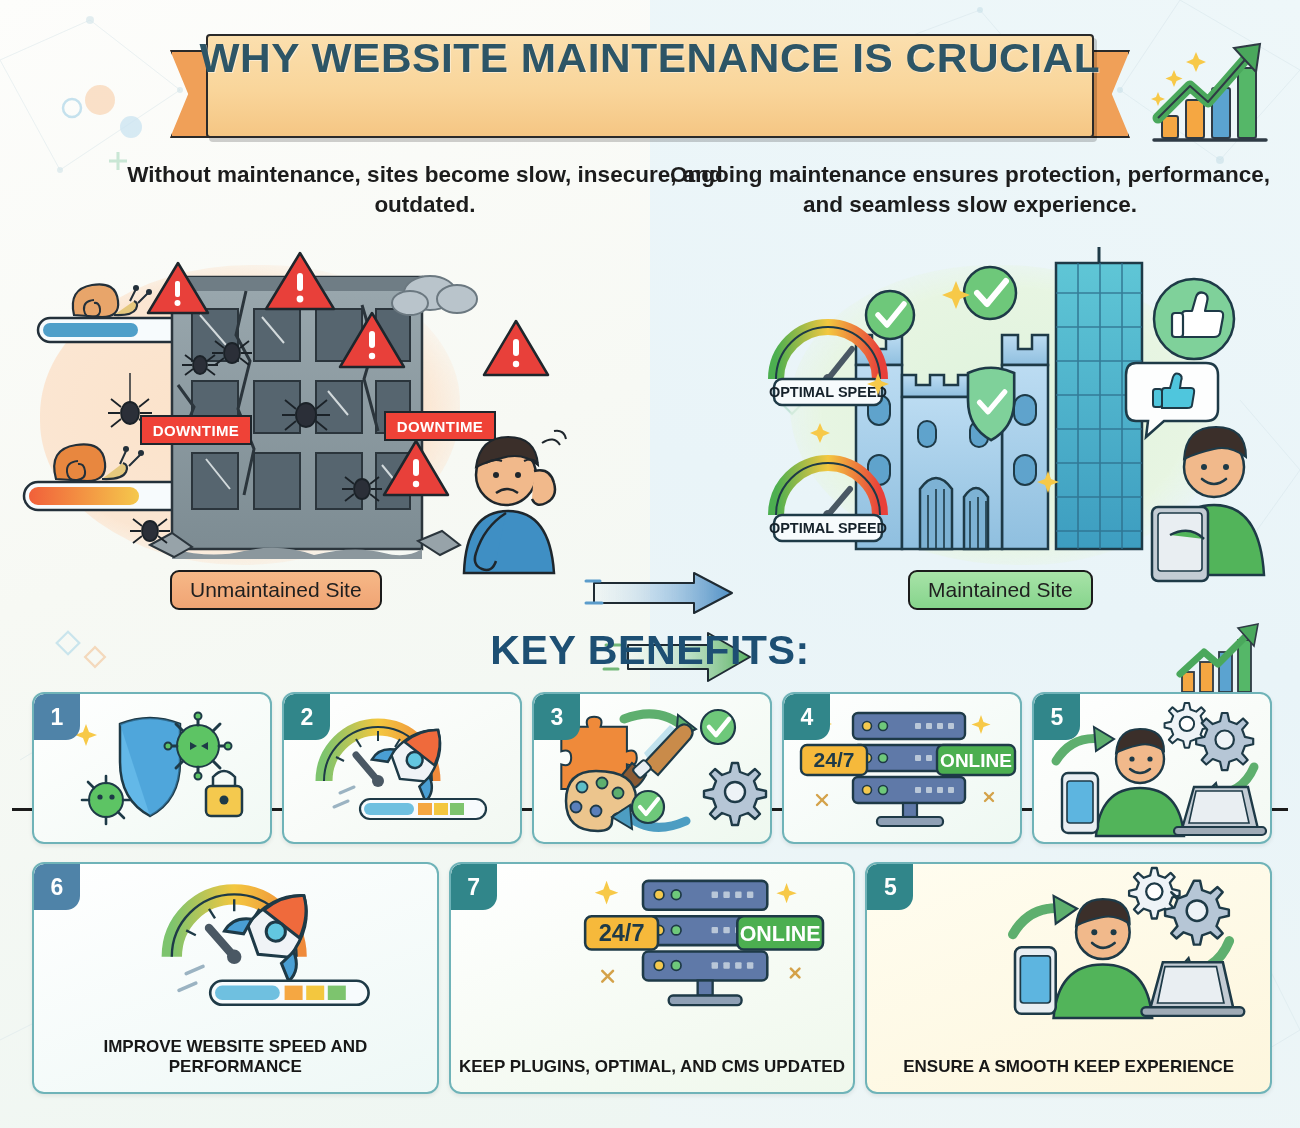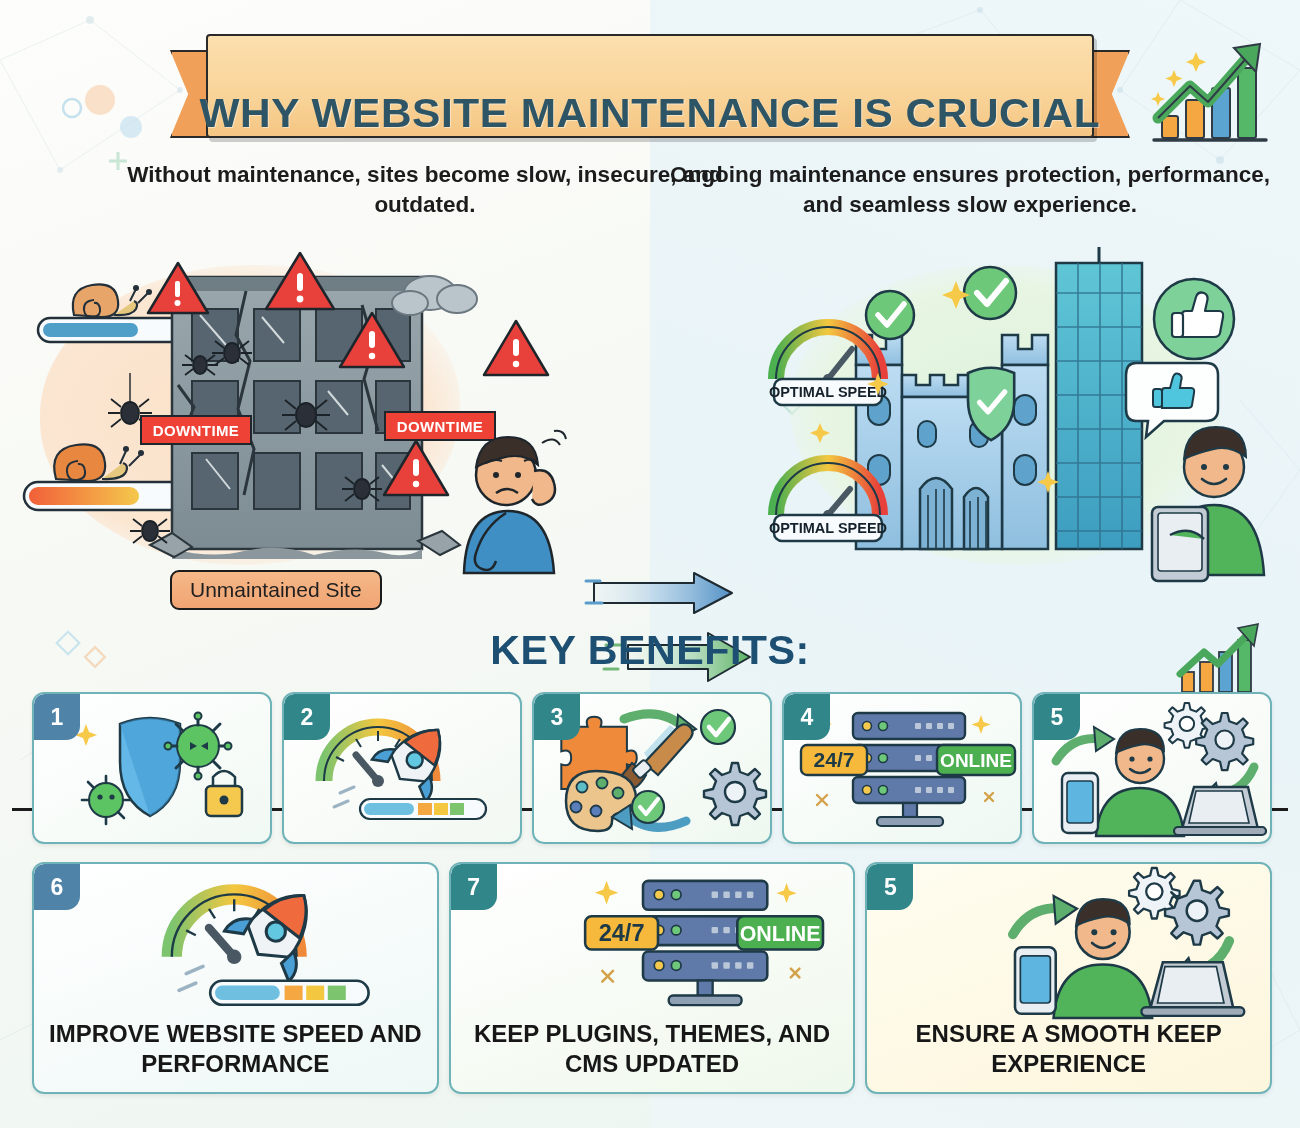--- a/index.html
+++ b/index.html
@@ -21,21 +21,21 @@
   
   .ribbon-wrap { position:absolute; left:170px; top:34px; width:960px; height:118px; }
   .ribbon-tail { position:absolute; top:16px; width:70px; height:88px; background:#f0a058;
                  border:2px solid #2a2a2a; }
   .ribbon-tail.l { left:0;  clip-path:polygon(0 0,100% 0,100% 100%,0 100%,26% 50%); }
   .ribbon-tail.r { right:0; clip-path:polygon(0 0,100% 0,74% 50%,100% 100%,0 100%); }
   .ribbon-main {
     position:absolute; left:36px; right:36px; top:0; height:104px;
     background:linear-gradient(180deg,#fbdfae 0%,#f9d59a 55%,#f5c684 100%);
     border:2.5px solid #2a2a2a; border-radius:4px;
-    display:flex; align-items:flex-end; justify-content:center;
+    display:flex; align-items:flex-start; justify-content:center;
     box-shadow:3px 4px 0 rgba(0,0,0,.18);
   }
   .ribbon-main h1 {
     font-size:40px; font-weight:bold; letter-spacing:.5px;
     color:#2d5566; text-align:center; white-space:nowrap;
     transform:scaleX(1.06); transform-origin:center;
     text-shadow:1px 1px 0 rgba(255,255,255,.45);
   }
 
   
@@ -94,21 +94,21 @@
   .badge { position:absolute; left:0; top:0; width:46px; height:46px;
            display:flex; align-items:center; justify-content:center;
            color:#fff; font-size:23px; font-weight:bold;
            border-radius:10px 0 14px 0; z-index:3; }
   .b-blue { background:#4f83a8; }
   .b-teal { background:#31868a; }
   .card-art { position:absolute; inset:0; display:flex; align-items:center;
               justify-content:flex-end; }
   .row2 .card-art { top:4px; bottom:74px; }
   .card-cap { position:absolute; left:8px; right:8px; bottom:14px; text-align:center;
-              font-size:24px; font-weight:bold; color:#171717; line-height:1.22; }
+              font-size:17px; font-weight:bold; color:#171717; line-height:1.22; }
 
   svg { display:block; overflow:visible; }
 </style>
 </head>
 <body>
 
 <div id="root">
 
   <div class="bg-left"></div>
   <div class="bg-right"></div>
@@ -470,20 +470,21 @@
       <path d="M52 94 q12 10 24 0" fill="none" stroke="#1e3a47" stroke-width="2.6" stroke-linecap="round"></path>
       <rect x="2" y="122" width="56" height="74" rx="6" fill="#c3ccd4" stroke="#1e3a47" stroke-width="2.5"></rect>
       <rect x="8" y="128" width="44" height="58" rx="3" fill="#e9eef2" stroke="#1e3a47" stroke-width="1.6"></rect>
       <path d="M20 150 q20 -10 34 4" fill="#52b45a" stroke="#1e3a47" stroke-width="2.5"></path>
     </svg>
 
     <div class="ground"></div>
   </div>
 
   <div class="site-label bad">Unmaintained Site</div>
+  <div class="site-label good">Maintained Site</div>
 
   <div class="kb-title">KEY BENEFITS:</div>
 
   <svg style="position:absolute;right:18px;top:618px;width:120px;height:80px;" viewBox="0 0 120 80">
     <rect x="20" y="54" width="12" height="20" fill="#f5a742" stroke="#2f3b45" stroke-width="1.8"></rect>
     <rect x="38" y="44" width="13" height="30" fill="#f5a742" stroke="#2f3b45" stroke-width="1.8"></rect>
     <rect x="57" y="34" width="13" height="40" fill="#5ba3d0" stroke="#2f3b45" stroke-width="1.8"></rect>
     <rect x="76" y="22" width="13" height="52" fill="#55b768" stroke="#2f3b45" stroke-width="1.8"></rect>
     <line x1="14" y1="76" x2="98" y2="76" stroke="#2f3b45" stroke-width="2.6"></line>
     <path d="M18 56 L42 34 L56 46 L88 14" fill="none" stroke="#4aa85c" stroke-width="7" stroke-linejoin="round" stroke-linecap="round"></path>
@@ -809,21 +810,21 @@
             <path d="M198 14 l2.5 7 l7 2.5 l-7 2.5 l-2.5 7 l-2.5 -7 l-7 -2.5 l7 -2.5 z"></path>
           </g>
           <g stroke="#d4a24a" stroke-width="2.4" stroke-linecap="round">
             <line x1="26" y1="96" x2="36" y2="106"></line>
               <line x1="36" y1="96" x2="26" y2="106"></line>
             <line x1="202" y1="94" x2="210" y2="102"></line>
               <line x1="210" y1="94" x2="202" y2="102"></line>
           </g>
         </svg>
       </div>
-      <div class="card-cap">KEEP PLUGINS, THEMES, AND CMS UPDATED</div>
+      <div class="card-cap">KEEP PLUGINS, OPTIMAL, AND CMS UPDATED</div>
     </div>
 
     <div class="card c8">
       <div class="badge b-teal">5</div>
       <div class="card-art">
         <svg width="300" height="150" viewBox="0 0 240 140">
           <path d="M20 62 q16 -28 48 -24" fill="none" stroke="#5eaf6e" stroke-width="9" stroke-linecap="round"></path>
           <path d="M58 26 l22 12 l-20 14 z" fill="#5eaf6e" stroke="#1e3a47" stroke-width="2"></path>
           <path d="M222 68 q-12 30 -46 30" fill="none" stroke="#5eaf6e" stroke-width="9" stroke-linecap="round"></path>
           <path d="M184 84 l-14 16 l22 10 z" fill="#5eaf6e" stroke="#1e3a47" stroke-width="2"></path>

